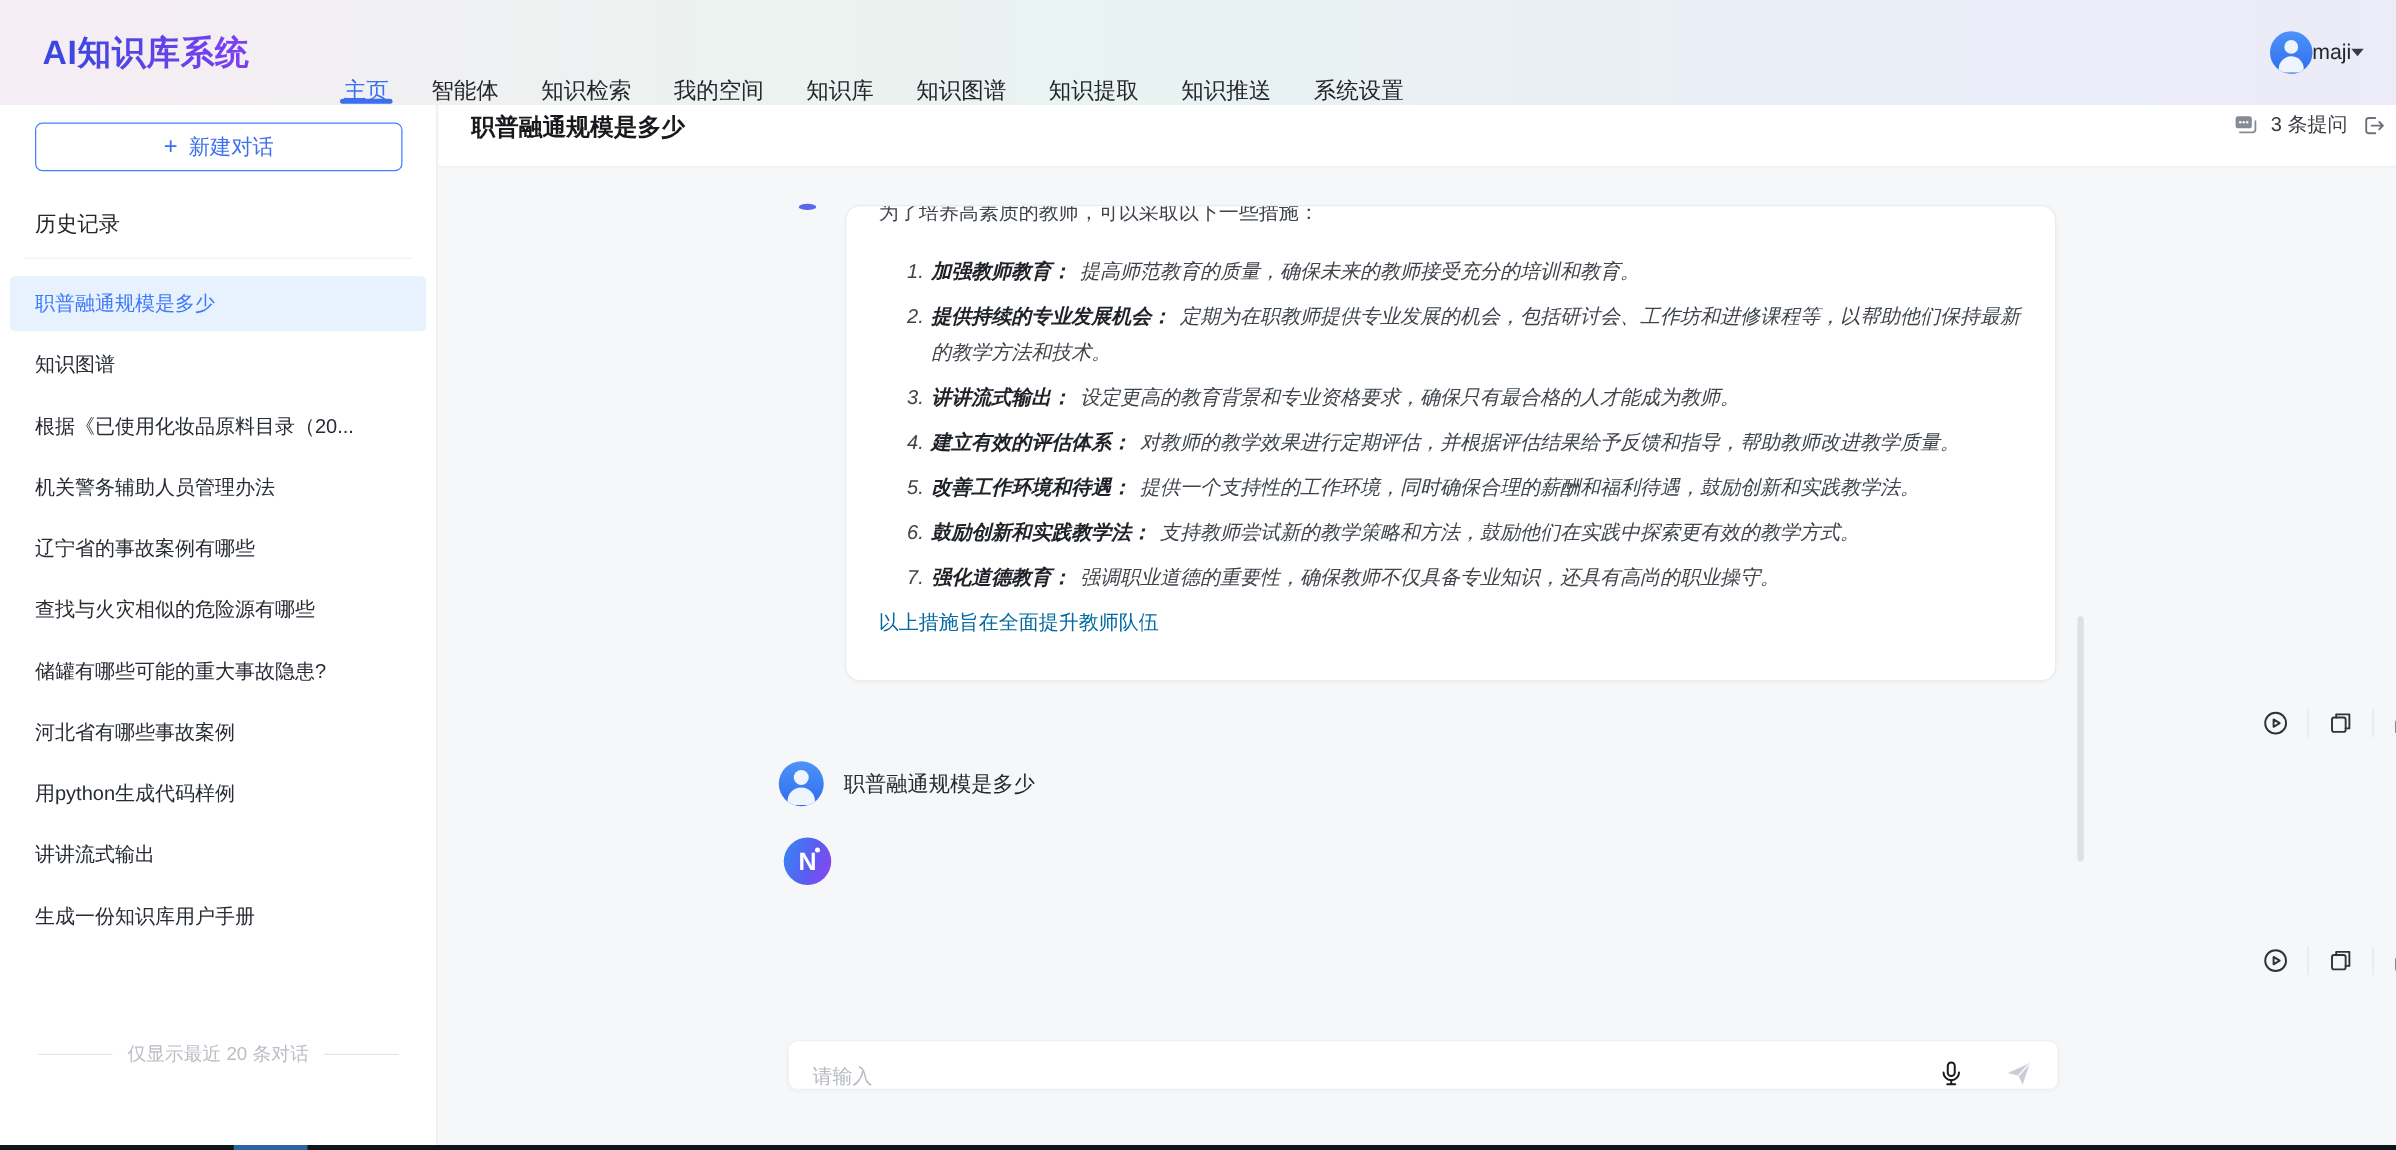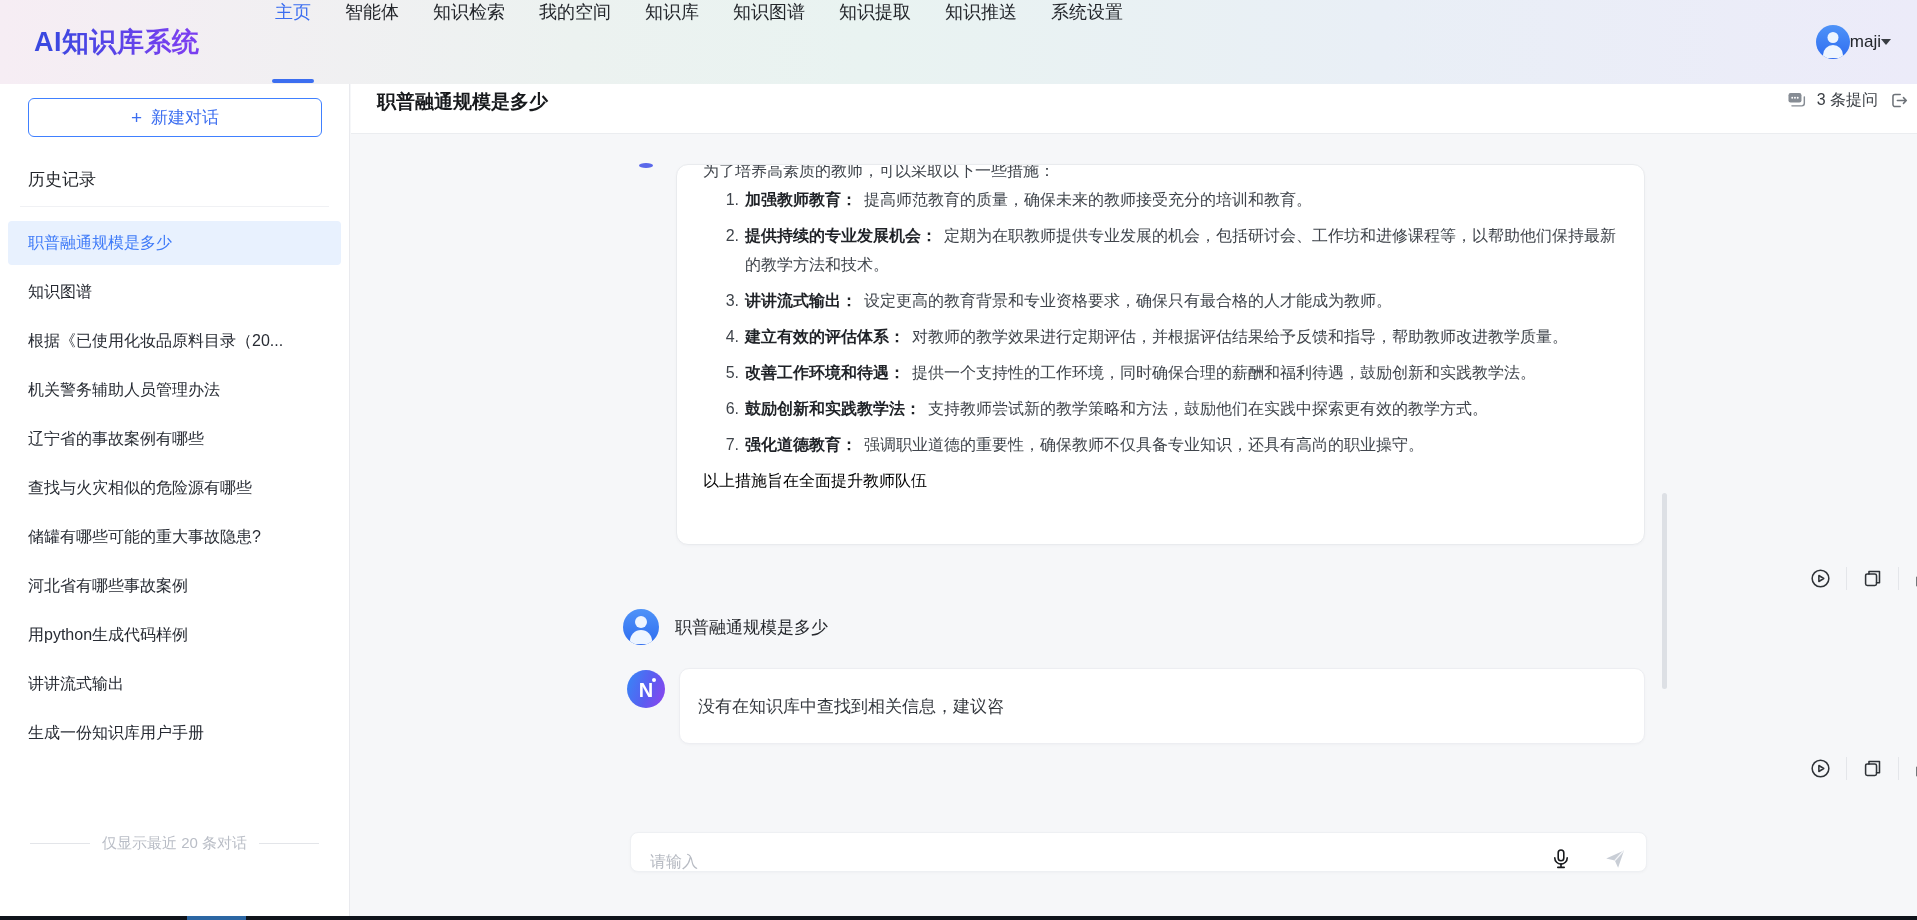--- a/index.html
+++ b/index.html
@@ -8,21 +8,21 @@
   .app { position:relative; width:1917px; height:920px; background:#f6f7f9; overflow:hidden; }
 
   
   .navbar { position:absolute; top:0; left:0; width:100%; height:84px; z-index:6;
     background:linear-gradient(90deg,#f6edf4 0%,#ecf2f0 30%,#e9f3f1 45%,#e9eff6 72%,#ecebf9 100%);padding-left:40px; }
   .logo { position:absolute; left:34px; top:50%; transform:translateY(-50%);
     font-size:27px; font-weight:bold; letter-spacing:.5px;
     background:linear-gradient(92deg,#3a48e0 10%,#7a3ff0 90%);
     -webkit-background-clip:text; background-clip:text; color:transparent; }
   .nav-items { position:absolute; left:275px; top:0; height:100%; display:flex; gap:34px; align-items:center; }
-  .nav-item { position:relative; height:100%; display:flex; align-items:flex-start;
+  .nav-item { position:relative; height:100%; display:flex; align-items:flex-end;
     font-size:18px; color:#23262b; cursor:pointer; white-space:nowrap; }
   .nav-item.active { color:#3c6ef0; }
   .nav-item.active::after { content:""; position:absolute; left:-3px; right:-3px; bottom:1px;
     height:4px; border-radius:2px; background:#3c6ef0; }
   .user-menu { position:absolute; right:26px; top:0; height:100%; display:flex; align-items:center; cursor:pointer; }
   .avatar-user { position:relative; width:34px; height:34px; border-radius:50%;
     background:linear-gradient(180deg,#4f93f8,#2e6cf0); overflow:hidden; }
   .avatar-user .p-head { position:absolute; left:50%; top:7px; transform:translateX(-50%);
     width:11px; height:11px; border-radius:50%; background:#eef5ff; }
   .avatar-user .p-body { position:absolute; left:50%; top:20px; transform:translateX(-50%);
@@ -63,26 +63,26 @@
 
   .chat { position:absolute; top:66px; left:0; right:0; bottom:0; background:#f6f7f9; overflow:hidden; }
 
   .avatar-sliver { position:absolute; left:288px; top:29px; width:14px; height:5px;
     border-radius:50%; background:#5a68ea; }
 
   .msg-card1 { position:absolute; left:325px; top:30px; width:969px; height:381px;
     background:#fff; border:1px solid #e9ebee; border-radius:12px; overflow:hidden;
     padding:0 26px; box-shadow:0 1px 3px rgba(30,40,60,.03); }
   .msg-intro { margin-top:-9px; font-size:16px; line-height:29px; color:#3f444b; }
-  .msg-list { margin-top:0; padding-left:42px; list-style:none; counter-reset:li; }
+  .msg-list { margin-top:18px; padding-left:42px; list-style:none; counter-reset:li;font-style:italic; }
   .msg-list li { position:relative; font-size:16px; line-height:29px; margin-bottom:7px; color:#3f444b; }
   .msg-list li::before { counter-increment:li; content:counter(li) "."; position:absolute;
     left:-28px; width:22px; text-align:right; color:#3f444b; }
   .msg-list li b { color:#1f2227; margin-right:7px; }
-  .msg-closing { margin-top:2px; font-size:16px; line-height:29px; color:#000000; }
+  .msg-closing { margin-top:2px; font-size:16px; line-height:29px; color:#0369a1; }
 
   .action-row { position:absolute; left:1444px; display:flex; align-items:center; height:26px; }
   .action-row .act-wrap { padding:0 14px; display:flex; align-items:center; }
   .action-row .act-wrap + .act-wrap { border-left:1px solid #e4e6ea; }
   .act-wrap svg { width:23px; height:23px; stroke:#2f3338; fill:none; stroke-width:1.6;
     stroke-linejoin:round; stroke-linecap:round; cursor:pointer; }
   .row1 { top:431px; }
   .row2 { top:621px; }
 
   .user-msg-avatar { position:absolute; left:272px; top:475px; width:36px; height:36px;
@@ -315,23 +315,20 @@
       <div class="user-msg-avatar">
         <span class="p-head"></span>
         <span class="p-body"></span>
       </div>
       <div class="user-msg-text">职普融通规模是多少</div>
 
       <div class="avatar-n">
         <span class="n-letter">N</span>
         <span class="n-dot"></span>
       </div>
-      <div class="msg-card2">
-        <span>没有在知识库中查找到相关信息，建议咨</span>
-      </div>
 
       <div class="action-row row2">
 
           <span class="act-wrap">
             <svg viewBox="0 0 24 24">
               <g>
                 <circle cx="12" cy="12" r="8.7"></circle>
                 <path d="M10.3 8.9v6.2L15.4 12z"></path>
               </g>
             </svg>

